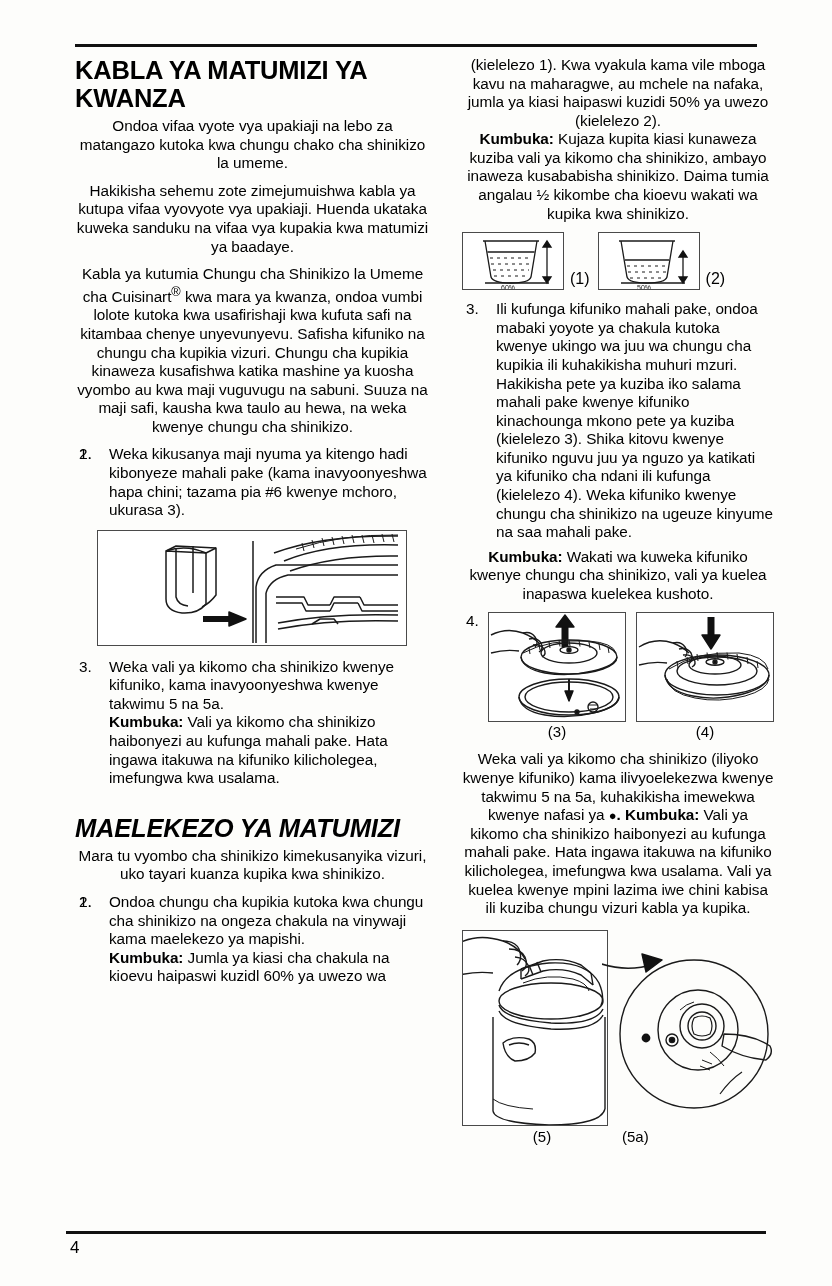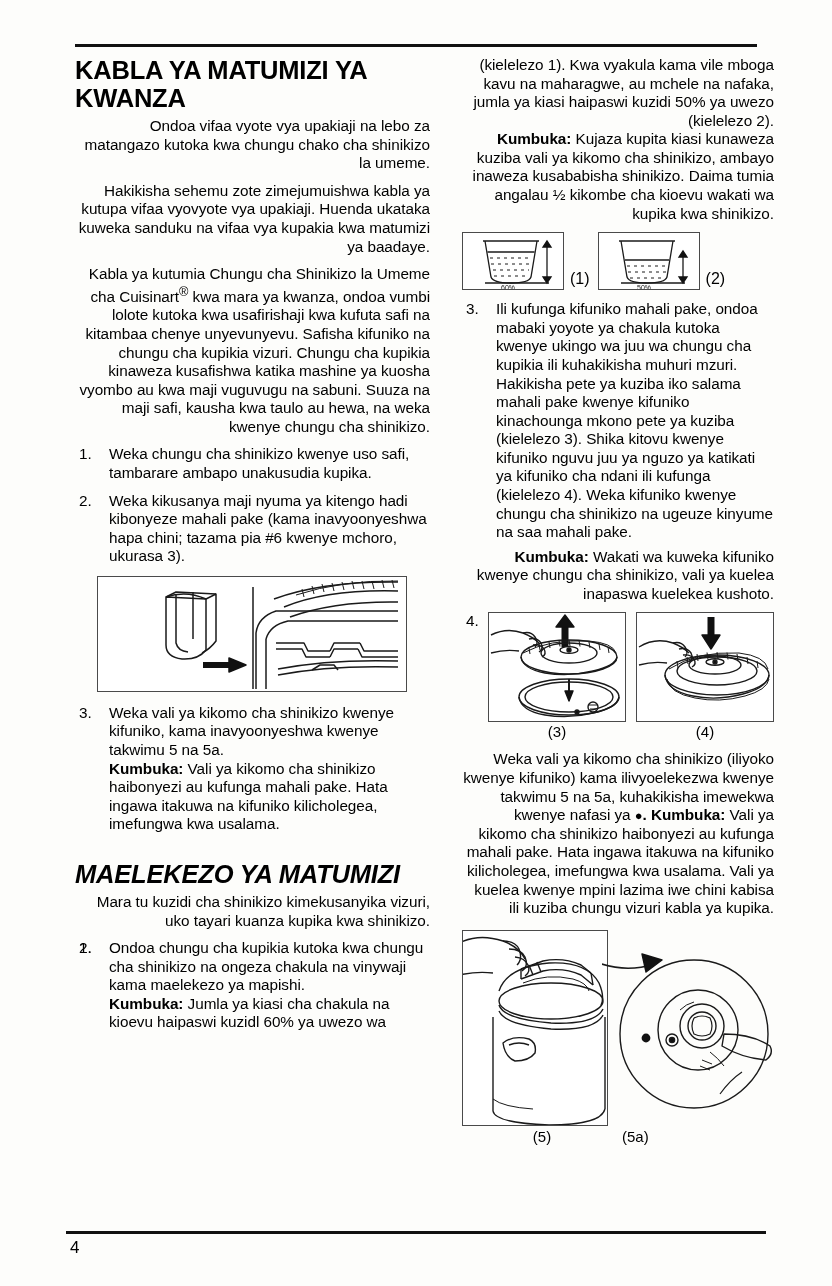--- a/index.html
+++ b/index.html
@@ -43,21 +43,21 @@
     letter-spacing:-0.2px;
     margin:0 0 5px 0;
     text-transform:uppercase;
   }
   h1.sect.second{margin-top:26px;font-style:italic;}
 
   p.body{
     font-size:15.3px;
     line-height:1.215;
     margin:0 0 9px 0;
-    text-align:right;
+    text-align:center;
     letter-spacing:-0.05px;
   }
   p.body.nogap{margin-bottom:0;}
 
   ol.steps{
     margin:4px 0 6px 0;
     padding:0;
     list-style:none;
   }
   ol.steps li{
@@ -150,21 +150,20 @@
 
     <p class="body">Ondoa vifaa vyote vya upakiaji na lebo za matangazo kutoka kwa chungu chako cha shinikizo la umeme.</p>
 
     <p class="body">Hakikisha sehemu zote zimejumuishwa kabla ya kutupa vifaa vyovyote vya upakiaji. Huenda ukataka kuweka sanduku na vifaa vya kupakia kwa matumizi ya baadaye.</p>
 
     <p class="body"><span>Kabla ya kutumia Chungu cha Shinikizo la Umeme cha Cuisinart</span><sup>®</sup><span> kwa mara ya kwanza, ondoa vumbi lolote kutoka kwa usafirishaji kwa kufuta safi na kitambaa chenye unyevunyevu. Safisha kifuniko na chungu cha kupikia vizuri. Chungu cha kupikia kinaweza kusafishwa katika mashine ya kuosha vyombo au kwa maji vuguvugu na sabuni. Suuza na maji safi, kausha kwa taulo au hewa, na weka kwenye chungu cha shinikizo.</span></p>
 
     <ol class="steps">
       <li>
         <span class="num">1.</span>
-        <span>Weka chungu cha shinikizo kwenye uso safi, tambarare ambapo unakusudia kupika.</span>
       </li>
       <li>
         <span class="num">2.</span>
         <span>Weka kikusanya maji nyuma ya kitengo hadi kibonyeze mahali pake (kama inavyoonyeshwa hapa chini; tazama pia #6 kwenye mchoro, ukurasa 3).</span>
       </li>
     </ol>
 
     <div class="figbox fig-collector">
       <svg viewBox="0 0 310 116" width="310" height="116" aria-hidden="true">
         <g fill="none" stroke="#1a1a1a" stroke-width="1.5" stroke-linejoin="round">
@@ -209,21 +208,21 @@
     <ol class="steps">
       <li>
         <span class="num">3.</span>
         <span>Weka vali ya kikomo cha shinikizo kwenye kifuniko, kama inavyoonyeshwa kwenye takwimu 5 na 5a.</span><br>
         <b class="note">Kumbuka:</b><span> Vali ya kikomo cha shinikizo haibonyezi au kufunga mahali pake. Hata ingawa itakuwa na kifuniko kilicholegea, imefungwa kwa usalama.</span>
       </li>
     </ol>
 
     <h1 class="sect second">MAELEKEZO YA MATUMIZI</h1>
 
-    <p class="body">Mara tu kuzidi cha shinikizo kimekusanyika vizuri, uko tayari kuanza kupika kwa shinikizo.</p>
+    <p class="body">Mara tu vyombo cha shinikizo kimekusanyika vizuri, uko tayari kuanza kupika kwa shinikizo.</p>
 
     <ol class="steps">
       <li>
         <span class="num">1.</span>
       </li>
       <li>
         <span class="num">2.</span>
         <span>Ondoa chungu cha kupikia kutoka kwa chungu cha shinikizo na ongeza chakula na vinywaji kama maelekezo ya mapishi.</span><br>
         <b class="note">Kumbuka:</b><span> Jumla ya kiasi cha chakula na kioevu haipaswi kuzidl 60% ya uwezo wa</span>
       </li>

